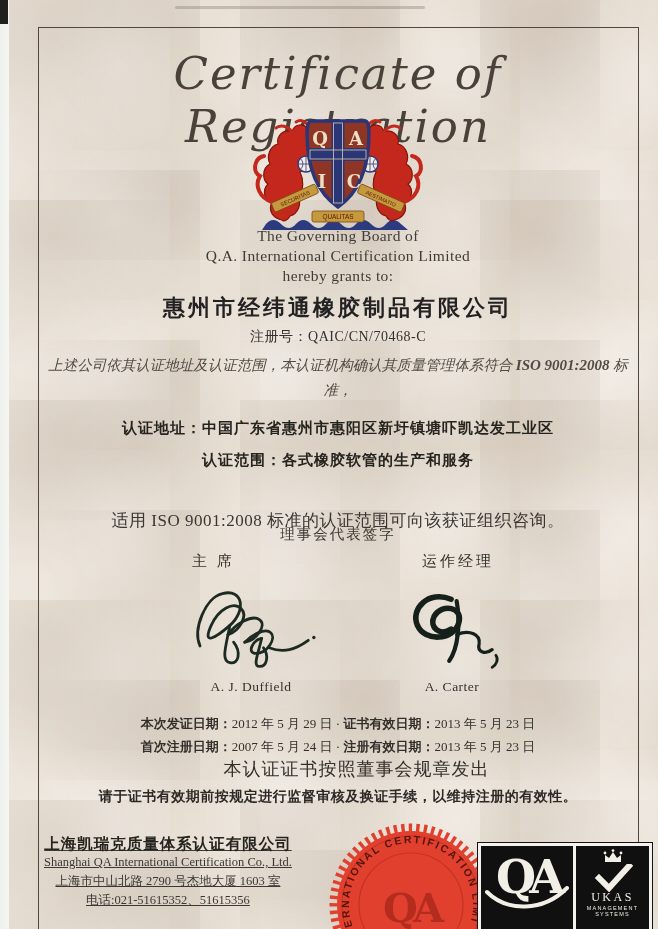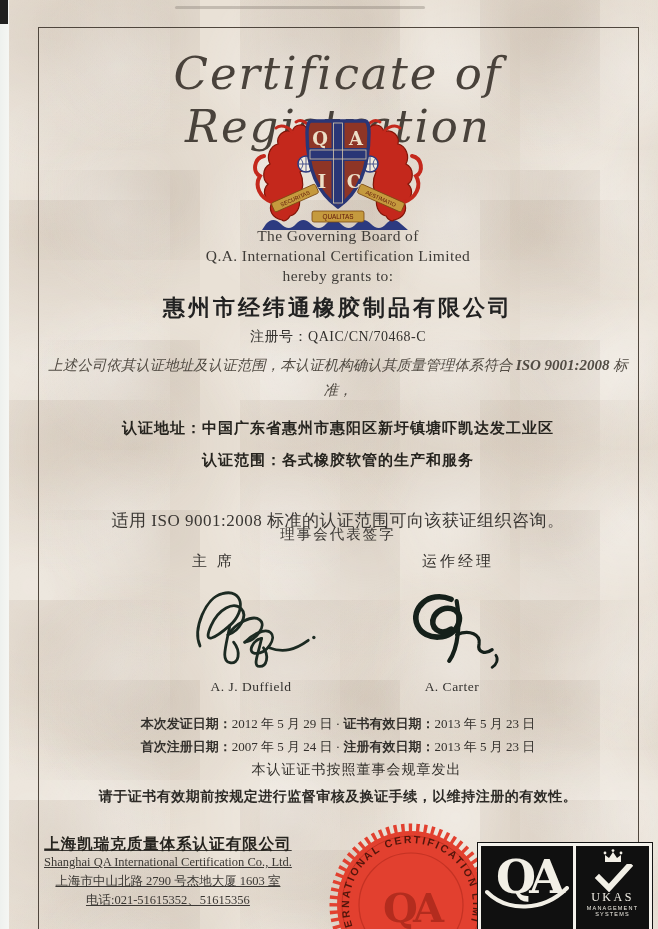--- a/index.html
+++ b/index.html
@@ -37,21 +37,21 @@
   .sign-head{top:525px;font-size:14.5px;color:#3a3733;letter-spacing:2px;}
   .sig-row{top:552px;display:flex;justify-content:space-between;padding:0 96px 0 108px;box-sizing:border-box;}
   .sig-col{width:210px;text-align:center;}
   .sig-col.right{width:180px;}
   .sig-title{font-size:15px;color:#35322e;letter-spacing:3px;text-align:left;padding-left:46px;}
   .sig-col.right .sig-title{padding-left:60px;}
   .sig-art{height:98px;margin-top:4px;}
   .sig-name{font-size:13.5px;color:#33312e;margin-top:2px;letter-spacing:.5px;}
   .dates{top:712px;font-size:13px;line-height:23px;color:#33302c;}
   .dates .lbl{font-weight:bold;}
-  .issued-per{font-size:14px;letter-spacing:1px;padding-left:37px;}
+  .issued-per{font-size:18px;letter-spacing:1px;padding-left:37px;}
   .notice{top:788px;font-size:14px;font-weight:bold;color:#2c2a26;letter-spacing:.5px;}
   .issuer{position:absolute;left:44px;top:834px;text-align:center;line-height:19px;text-decoration:underline;}
   .issuer .cn-name{font-size:15.5px;font-weight:bold;color:#26241f;letter-spacing:1px;}
   .issuer .en-name,.issuer .cn-addr,.issuer .phone{font-size:12.5px;color:#3a3733;}
   .seal{position:absolute;left:326px;top:820px;}
   .logos{position:absolute;left:477px;top:842px;width:168px;height:92px;
     background:#f4f2ec;border:1.5px solid #141414;display:flex;gap:3px;padding:3px;box-sizing:content-box;}
   .qa-box{background:#101010;width:92px;position:relative;color:#f2efe6;}
   .qa-letters{font-family:"DejaVu Serif",serif;font-weight:bold;font-size:46px;
     letter-spacing:-7px;text-align:center;line-height:62px;}

